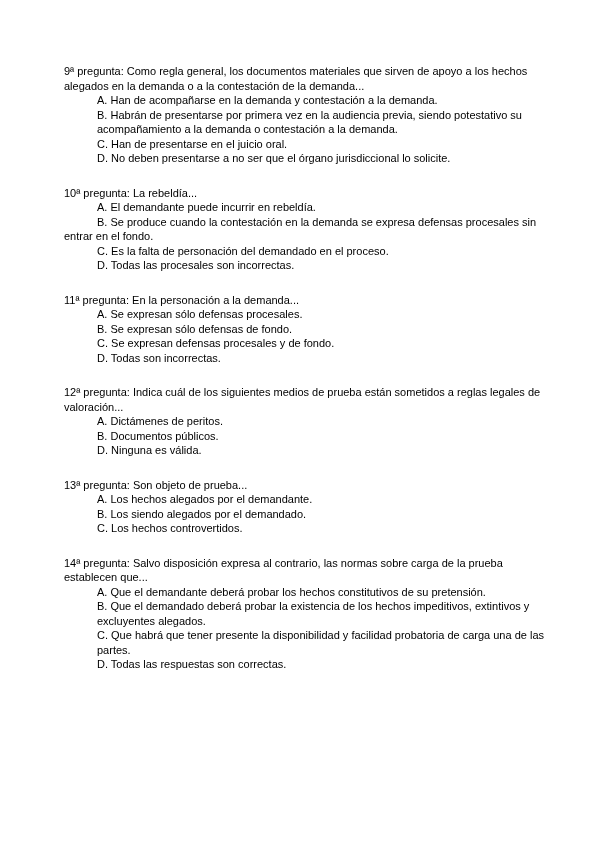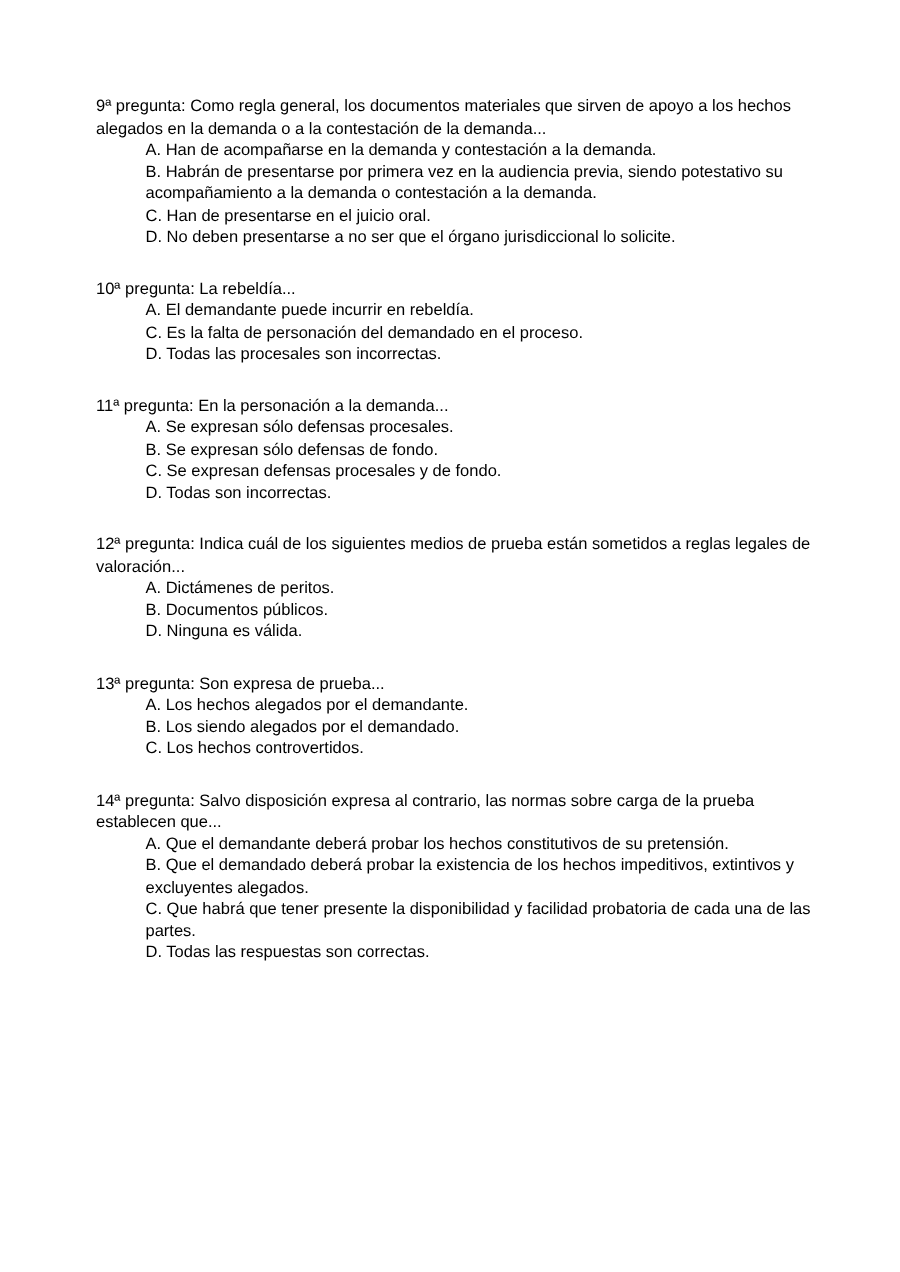--- a/index.html
+++ b/index.html
@@ -45,47 +45,48 @@
     <p class="prompt">9ª pregunta: Como regla general, los documentos materiales que sirven de apoyo a los hechos alegados en la demanda o a la contestación de la demanda...</p>
     <p class="option">A. Han de acompañarse en la demanda y contestación a la demanda.</p>
     <p class="option">B. Habrán de presentarse por primera vez en la audiencia previa, siendo potestativo su acompañamiento a la demanda o contestación a la demanda.</p>
     <p class="option">C. Han de presentarse en el juicio oral.</p>
     <p class="option">D. No deben presentarse a no ser que el órgano jurisdiccional lo solicite.</p>
   </div>
 
   <div class="question">
     <p class="prompt">10ª pregunta: La rebeldía...</p>
     <p class="option">A. El demandante puede incurrir en rebeldía.</p>
+    <p class="option option-firstline">B. Se produce cuando la contestación en la demanda se expresa defensas procesales sin entrar en el fondo.</p>
     <p class="option">C. Es la falta de personación del demandado en el proceso.</p>
     <p class="option">D. Todas las procesales son incorrectas.</p>
   </div>
 
   <div class="question">
     <p class="prompt">11ª pregunta: En la personación a la demanda...</p>
     <p class="option">A. Se expresan sólo defensas procesales.</p>
     <p class="option">B. Se expresan sólo defensas de fondo.</p>
     <p class="option">C. Se expresan defensas procesales y de fondo.</p>
     <p class="option">D. Todas son incorrectas.</p>
   </div>
 
   <div class="question">
     <p class="prompt">12ª pregunta: Indica cuál de los siguientes medios de prueba están sometidos a reglas legales de valoración...</p>
     <p class="option">A. Dictámenes de peritos.</p>
     <p class="option">B. Documentos públicos.</p>
     <p class="option">D. Ninguna es válida.</p>
   </div>
 
   <div class="question">
-    <p class="prompt">13ª pregunta: Son expresa de prueba...</p>
+    <p class="prompt">13ª pregunta: Son objeto de prueba...</p>
     <p class="option">A. Los hechos alegados por el demandante.</p>
     <p class="option">B. Los siendo alegados por el demandado.</p>
     <p class="option">C. Los hechos controvertidos.</p>
   </div>
 
   <div class="question">
     <p class="prompt">14ª pregunta: Salvo disposición expresa al contrario, las normas sobre carga de la prueba establecen que...</p>
     <p class="option">A. Que el demandante deberá probar los hechos constitutivos de su pretensión.</p>
     <p class="option">B. Que el demandado deberá probar la existencia de los hechos impeditivos, extintivos y excluyentes alegados.</p>
-    <p class="option">C. Que habrá que tener presente la disponibilidad y facilidad probatoria de cada una de las partes.</p>
+    <p class="option">C. Que habrá que tener presente la disponibilidad y facilidad probatoria de carga una de las partes.</p>
     <p class="option">D. Todas las respuestas son correctas.</p>
   </div>
 
 </div>
 
 </body></html>

